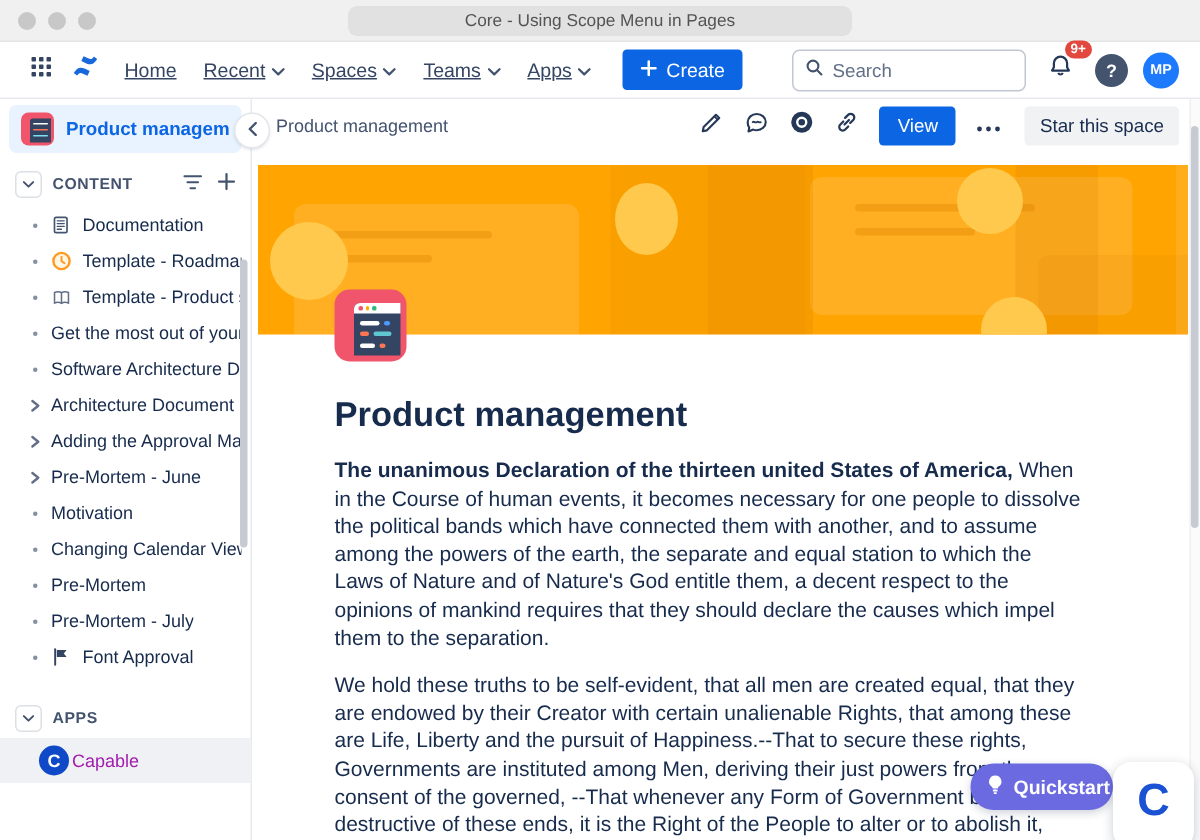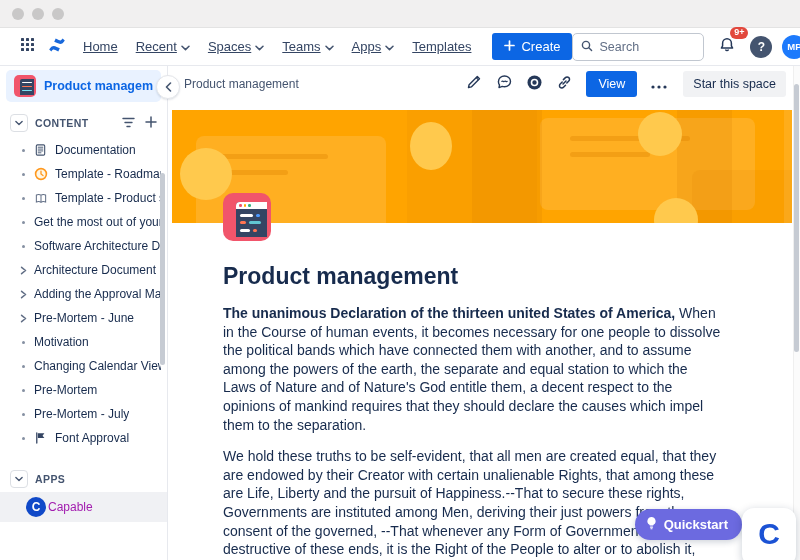--- a/index.html
+++ b/index.html
@@ -20,21 +20,21 @@
   .nav-left { display:flex; align-items:center; gap:4px; }
   .icon-btn { width:26px; height:26px; display:flex; align-items:center; justify-content:center;
               border-radius:4px; cursor:pointer; }
   .nav-item { display:flex; align-items:center; gap:4px; padding:6px 9px; font-size:13px;
               font-weight:500; color:#344563; border-radius:4px; cursor:pointer; white-space:nowrap;text-decoration:underline; }
   .create-btn { margin-left:8px; background:#0C66E4; color:#fff; font-size:13px; font-weight:500;
                 border:none; border-radius:3px; padding:6px 12px; display:flex; gap:6px;
                 align-items:center; cursor:pointer; }
   .nav-right { margin-left:auto; display:flex; align-items:center; gap:10px; }
   .search-box { display:flex; align-items:center; gap:6px; border:1px solid #C1C7D0;
-                border-radius:5px; padding:4px 8px; width:132px; background:#fff; }
+                border-radius:5px; padding:4px 8px; width:156px; background:#fff; }
   .search-box input { border:none; outline:none; font-size:12.5px; width:100%;
                       color:#172B4D; background:transparent; font-family:inherit; }
   .search-box input::placeholder { color:#626F86; }
   .bell-wrap { position:relative; }
   .badge { position:absolute; top:-7px; right:-8px; background:#E2483D; color:#fff;
            font-size:9px; font-weight:700; border-radius:8px; padding:1.5px 4px; line-height:1; }
   .help-circle { width:22px; height:22px; border-radius:50%; background:#44546F; color:#fff;
                  font-size:12px; font-weight:700; display:flex; align-items:center;
                  justify-content:center; cursor:pointer; }
   .avatar { width:24px; height:24px; border-radius:50%; background:#1D7AFC; color:#fff;
@@ -135,37 +135,38 @@
   .lead-bold { font-weight:700; }
 
   .main-scroll-track { position:absolute; right:0; top:0; bottom:0; width:7px; background:#FBFBFB;
                        border-left:1px solid #EFEFEF; }
   .main-scrollbar { position:absolute; right:1px; top:18px; width:5px; height:268px;
                     background:#C6CBD3; border-radius:3px; }
 
   
   .quickstart { position:absolute; right:58px; bottom:20px; background:#6C6AE0; color:#fff;
                 border:none; border-radius:16px; font-size:13px; font-weight:600;
-                padding:7px 14px 7px 10px; display:flex; align-items:center; gap:6px;
+                padding:7px 2px 7px 10px; display:flex; align-items:center; gap:6px;
                 cursor:pointer; z-index:8; box-shadow:0 2px 6px rgba(9,30,66,.2); }
   .capable-widget { position:absolute; right:4px; bottom:-6px; width:54px; height:58px;
                     background:#fff; border-radius:12px; box-shadow:0 2px 8px rgba(9,30,66,.22);
                     display:flex; align-items:center; justify-content:center; cursor:pointer; z-index:9; }
   .capable-widget .cw { font-size:30px; font-weight:800; color:#1B52D4; line-height:1;
                         transform:translateY(-3px); }
 </style>
 </head>
 <body>
 
 <div class="titlebar">
   <div class="traffic">
     <span></span>
     <span></span>
     <span></span>
   </div>
+  <div class="tb-pill">Core - Using Scope Menu in Pages</div>
 </div>
 
 <div class="topnav">
   <div class="nav-left">
     <div class="icon-btn">
       <span>
         <svg width="15" height="15" viewBox="0 0 15 15">
             <g fill="#344563">
           <rect x="1" y="1" width="3" height="3" rx="0.6"></rect>
               <rect x="6" y="1" width="3" height="3" rx="0.6"></rect>
@@ -224,24 +225,20 @@
 
         <div class="nav-item">
           <span>Apps</span>
           <span>
             <svg width="9" height="6" viewBox="0 0 9 6">
               <path d="M1 1.2 4.5 4.6 8 1.2" fill="none" stroke="#44546F" stroke-width="1.5" stroke-linecap="round" stroke-linejoin="round"></path>
             </svg>
           </span>
         </div>
 
-        <div class="nav-item">
-          <span>Templates</span>
-
-        </div>
       </div>
     <button class="create-btn">
       <span>
         <svg width="11" height="11" viewBox="0 0 11 11">
             <path d="M5.5 1v9M1 5.5h9" stroke="#fff" stroke-width="1.7" stroke-linecap="round"></path>
           </svg>
       </span>
       <span>Create</span>
     </button>
   </div>

